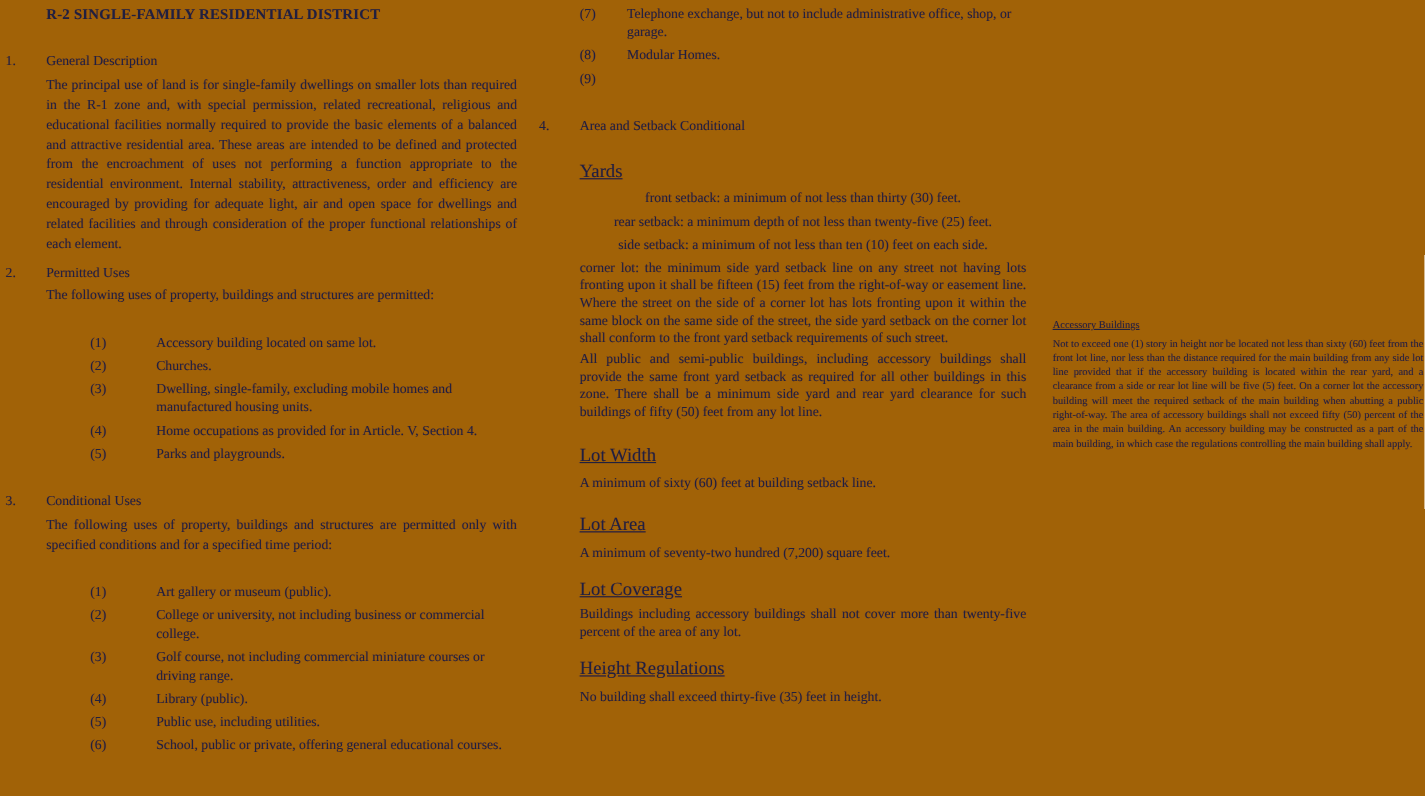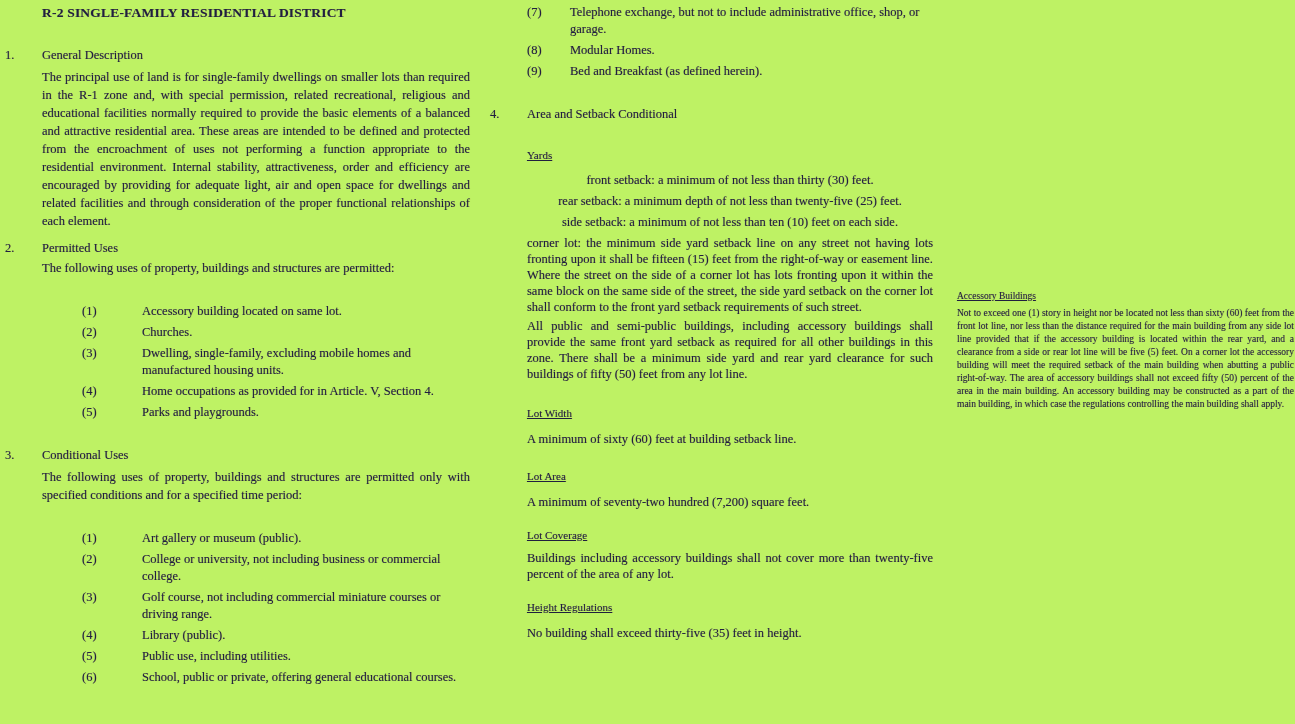--- a/index.html
+++ b/index.html
@@ -1,20 +1,20 @@
 <!DOCTYPE html>
 <html><head>
 <meta charset="utf-8">
 <style>
   html, body { margin: 0; padding: 0; background: #ffffff; }
   .page {
     position: relative;
     width: 1295px;
     height: 724px;
-    background: #bef264;
+    background: #a16207;
     font-family: "Liberation Serif", serif;
     color: #20203f;
     overflow: hidden;
     text-shadow: 0.5px 0 rgba(150,30,30,0.18), -0.5px 0 rgba(30,30,150,0.18);
     -webkit-font-smoothing: antialiased;
   }
   .col-left  { position: absolute; left: 0;    top: 0;     width: 470px; }
   .col-mid   { position: absolute; left: 485px; top: 0;    width: 452px; }
   .col-right { position: absolute; left: 957px; top: 288px; width: 337px; }
 
@@ -45,21 +45,21 @@
   .list { margin-top: 26px; }
   .item { display: flex; font-size: 12.5px; line-height: 17px; margin-bottom: 4px; }
   .item-num { flex: 0 0 60px; margin-left: 40px; }
   .item-text { flex: 1; text-align: left; }
 
   .mid-items { padding-top: 4px; }
   .mid-items .item-num { margin-left: 0; flex: 0 0 43px; }
 
   .sub-head {
     margin: 0;
-    font-size: 11px;
+    font-size: 17px;
     font-weight: 400;
     text-decoration: underline;
     line-height: 17px;
   }
   .mid-para { line-height: 16px; }
   .tight { margin-bottom: 5px; text-align: center; }
   .single-line { text-align: left; }
 
   .sub-yards     { margin-top: 24px; }
   .yards-first   { margin-top: 8px; }
@@ -162,21 +162,20 @@
       <div class="item">
         <span class="item-num">(7)</span>
         <span class="item-text">Telephone exchange, but not to include administrative office, shop, or garage.</span>
       </div>
       <div class="item">
         <span class="item-num">(8)</span>
         <span class="item-text">Modular Homes.</span>
       </div>
       <div class="item">
         <span class="item-num">(9)</span>
-        <span class="item-text">Bed and Breakfast (as defined herein).</span>
       </div>
     </div>
 
     <div class="sec sec4">
       <div class="sec-num">4.</div>
       <div class="sec-head">Area and Setback Conditional</div>
     </div>
 
     <div class="indent-mid">
 

